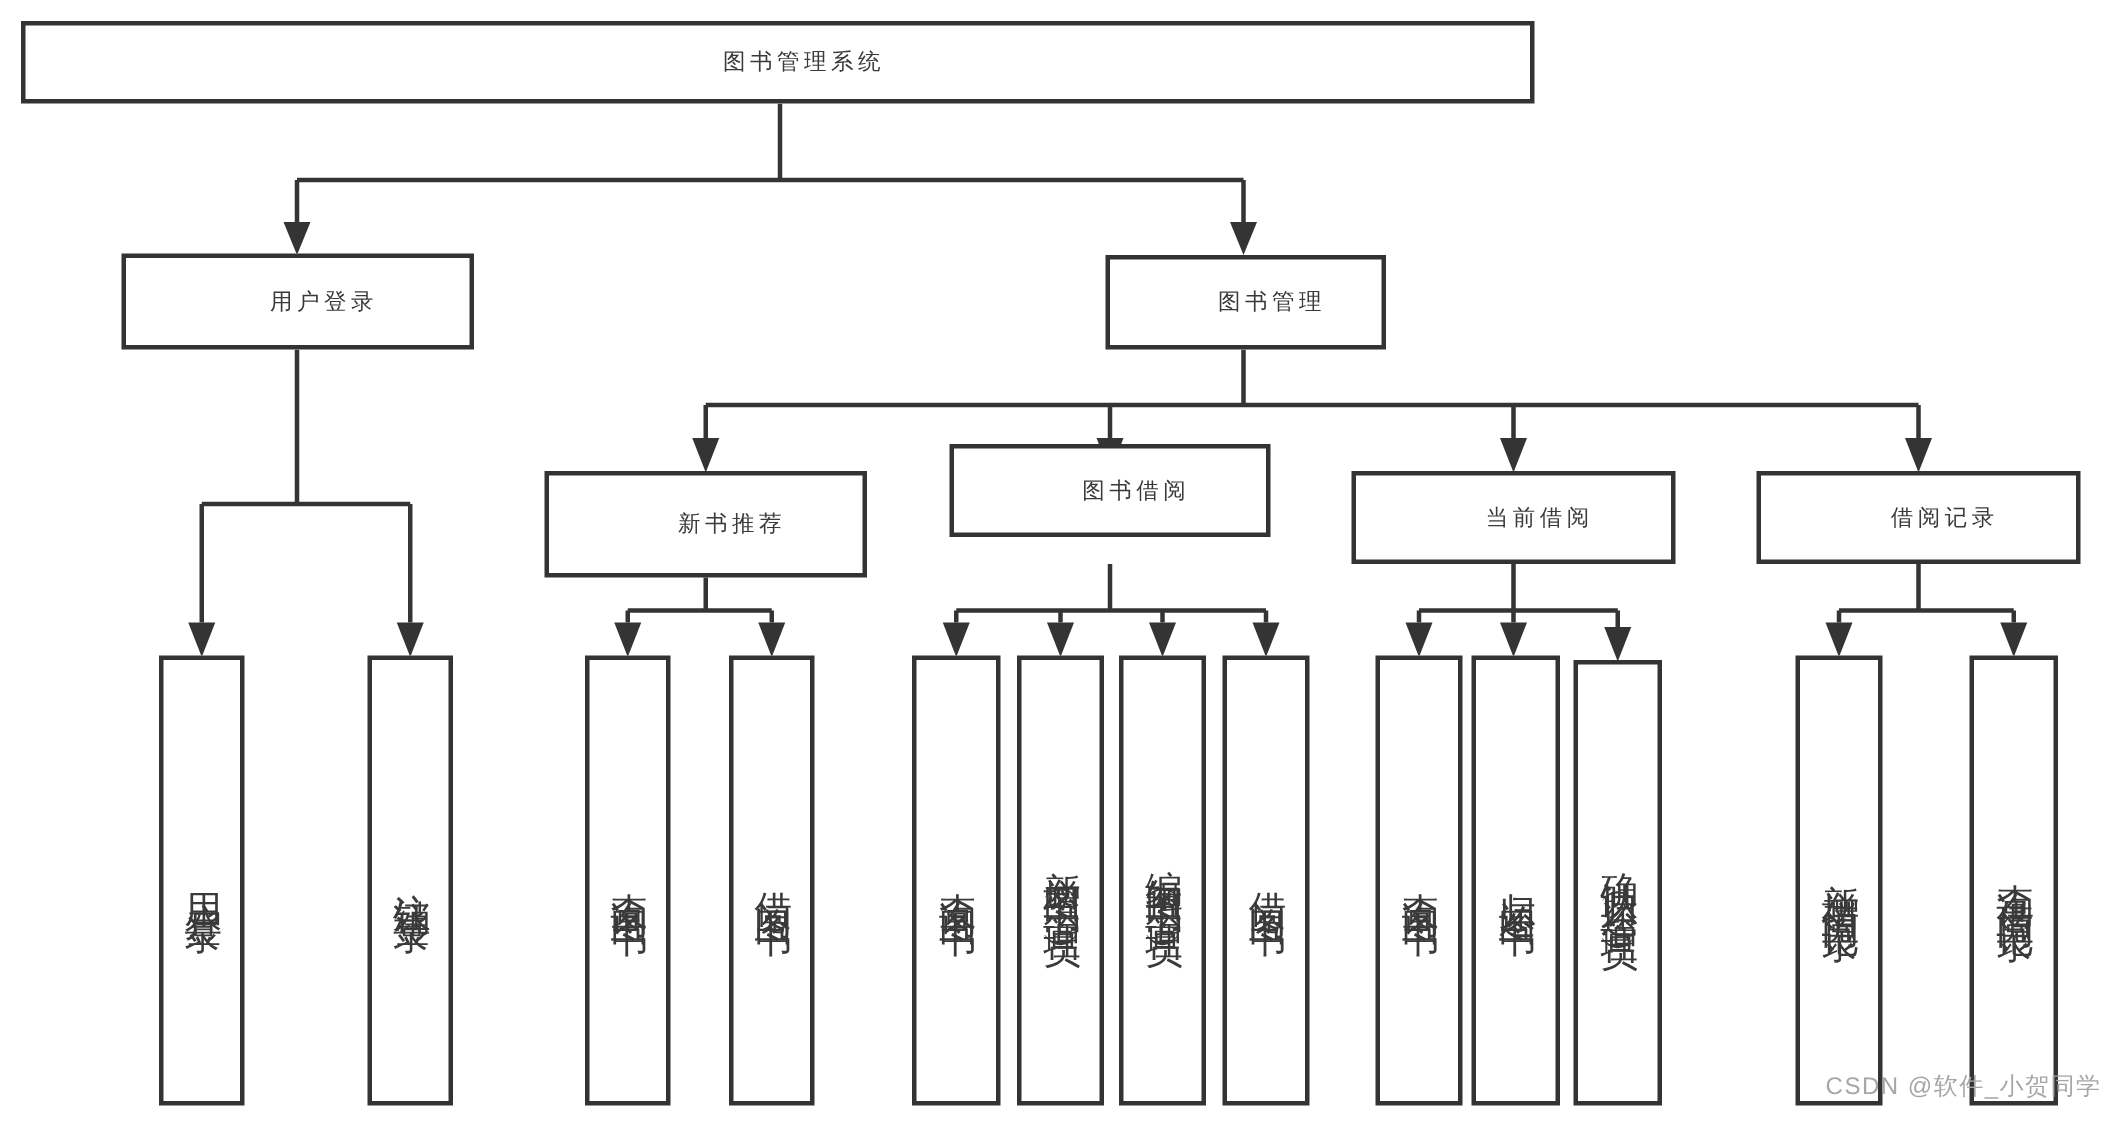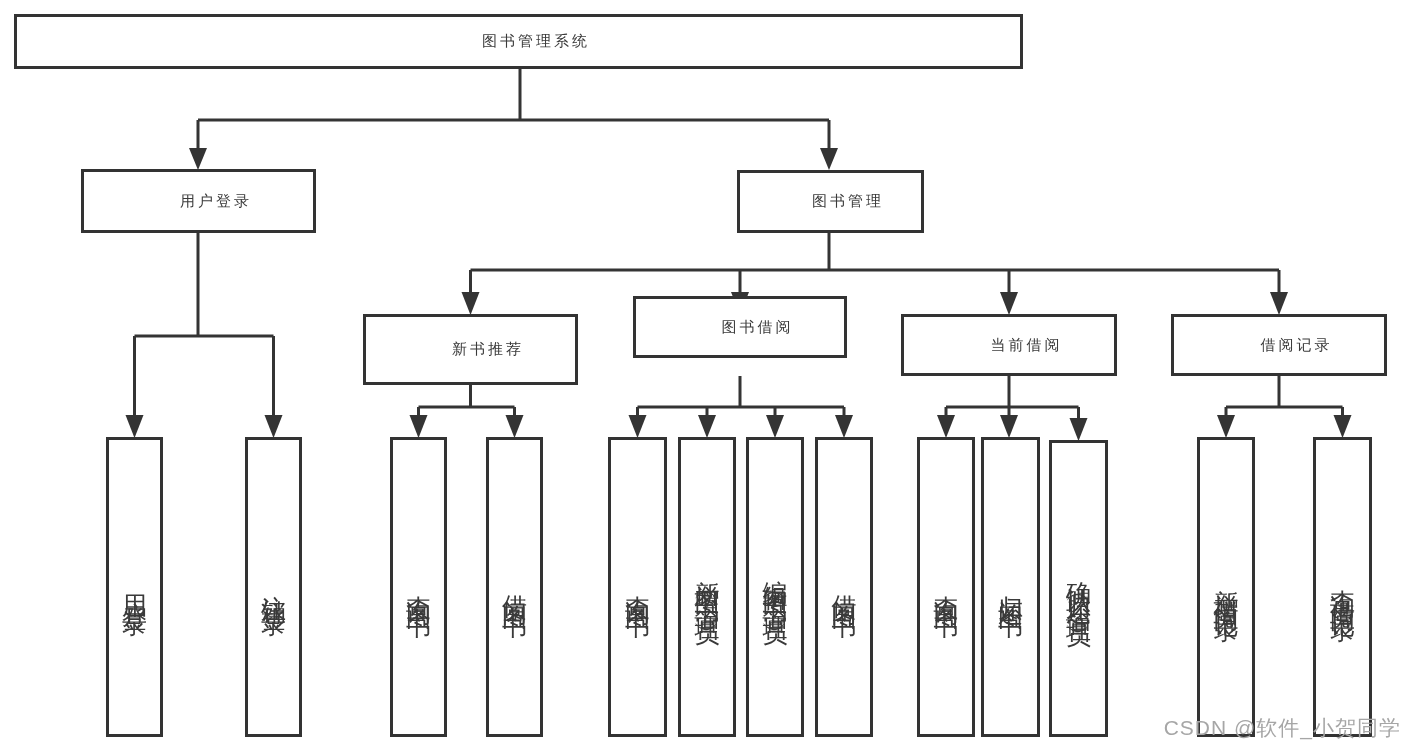--- a/index.html
+++ b/index.html
@@ -34,21 +34,21 @@
     text-orientation: mixed;
     font-size: 25px;
     letter-spacing: 6px;
     line-height: 1;
     white-space: normal;
   }
   .watermark {
     position: absolute;
     top: 714px;
     right: 4px;
-    font-size: 21px;
+    font-size: 16px;
     letter-spacing: 1px;
     color: #a6a6a6;
     z-index: 5;
   }
 </style>
 </head>
 <body>
 
 <div class="canvas">
 

